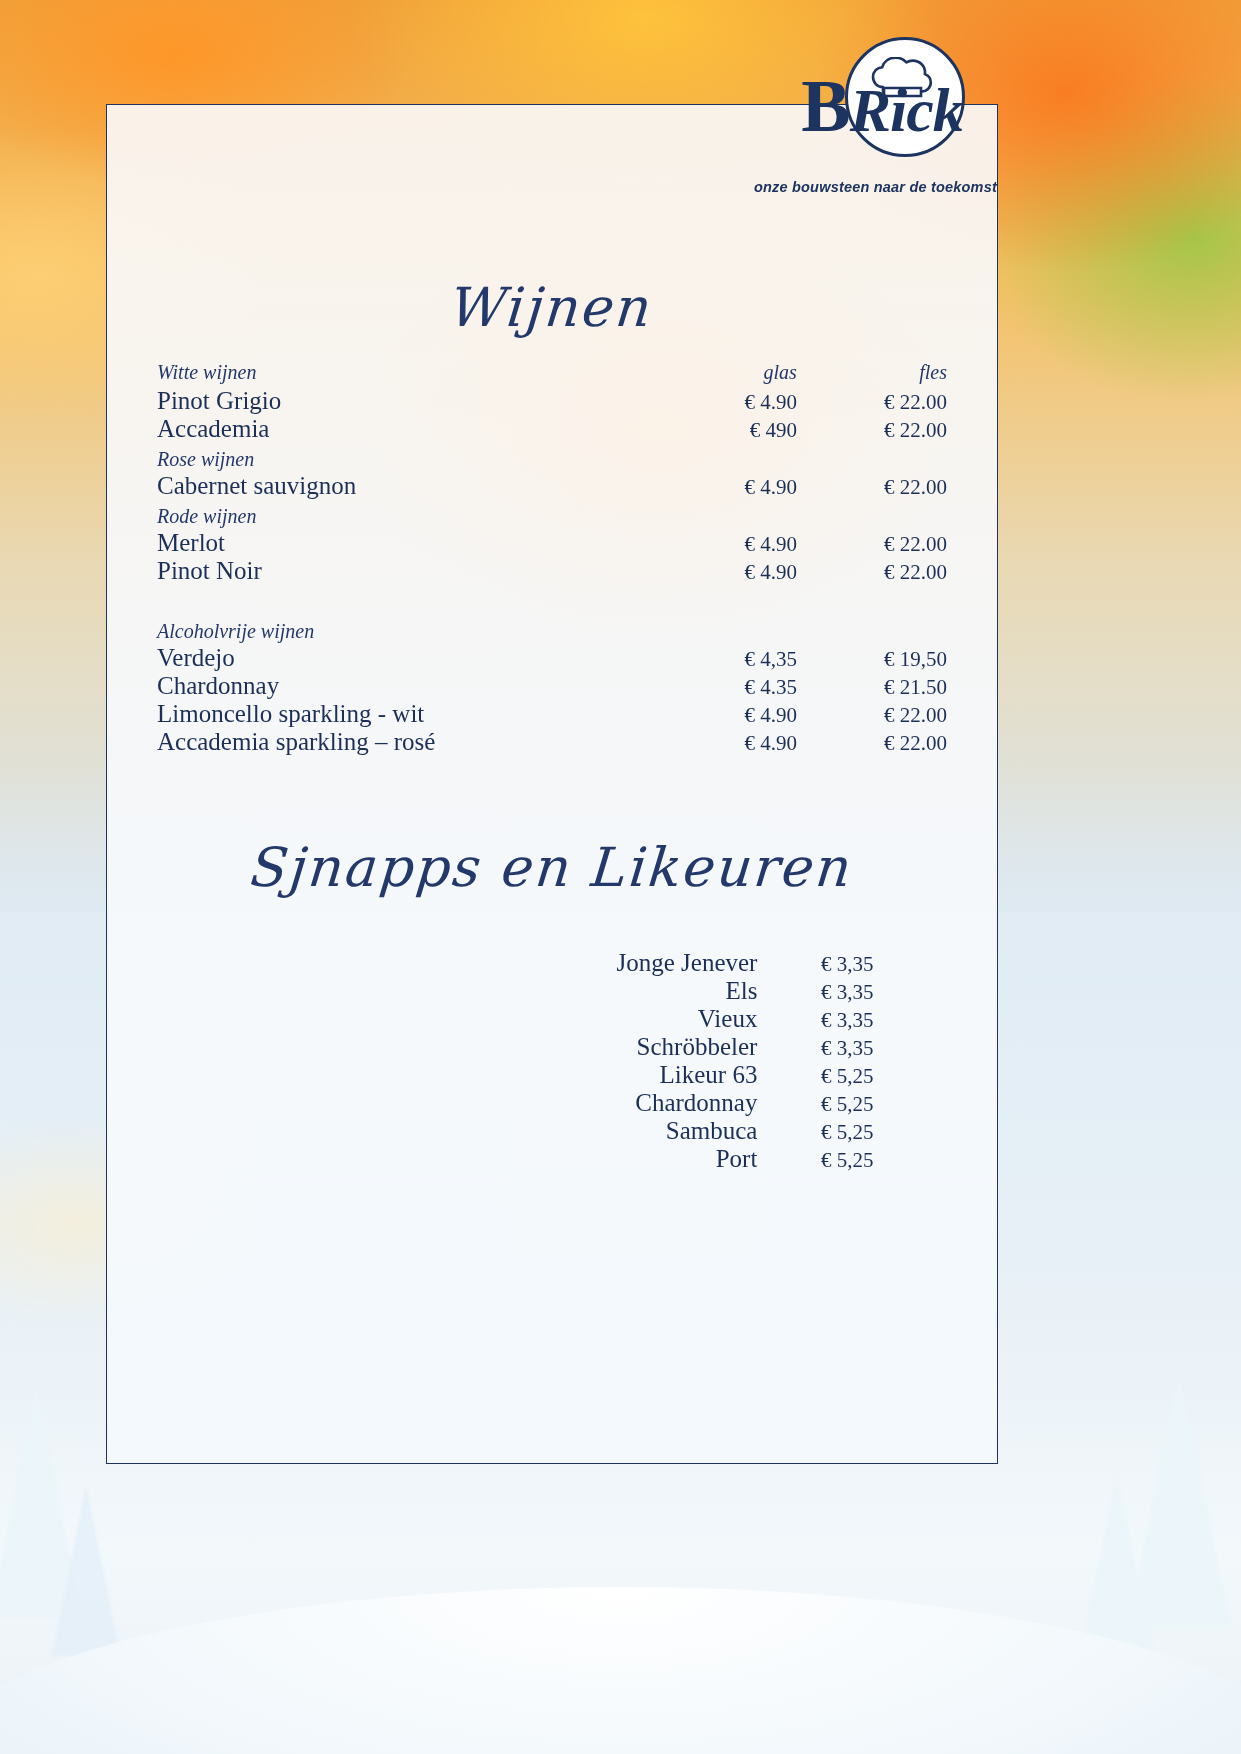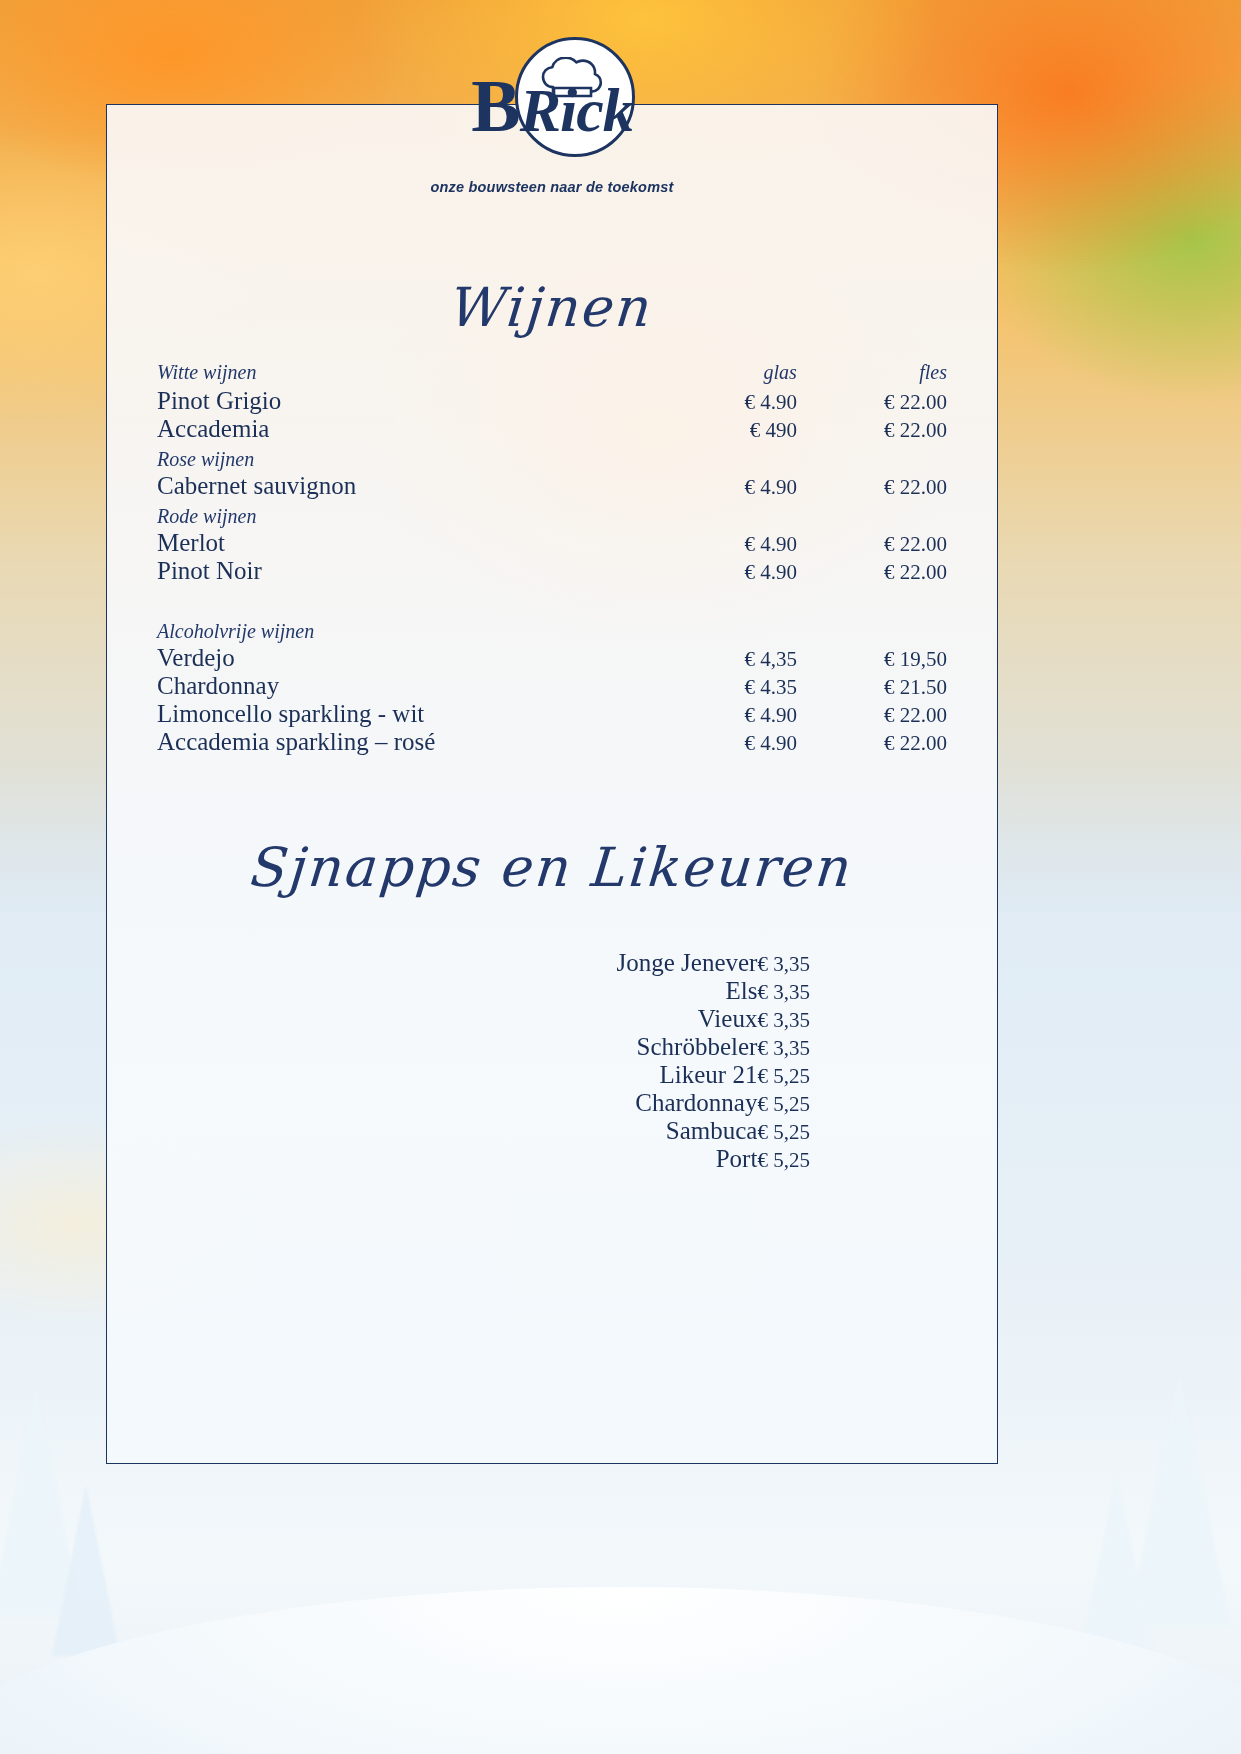--- a/index.html
+++ b/index.html
@@ -82,21 +82,21 @@
     padding: 0 50px;
   }
 
   
   .logo-wrap {
     position: absolute;
     left: 0; right: 0;
     top: -68px;
     display: flex;
     flex-direction: column;
-    align-items: center;
+    align-items: flex-end;
   }
   .logo-mark { position: relative; width: 230px; height: 140px; }
   .logo-badge {
     position: absolute;
     left: 78px; top: 0;
     width: 114px; height: 114px;
     border-radius: 50%;
     background: #ffffff;
     border: 3px solid #1d3461;
   }
@@ -191,21 +191,21 @@
 
   
   .snapps-table {
     width: 100%;
     border-collapse: collapse;
     color: #1b2f57;
     margin-top: 54px;
   }
   .snapps-table td { padding: 0; vertical-align: baseline; text-align: right; }
   .snapps-table .sname { font-size: 25px; line-height: 1.12; }
-  .snapps-table .sprice { font-size: 21px; text-align: left; padding-right: 10px; width: 24%; }
+  .snapps-table .sprice { font-size: 21px; text-align: center; padding-right: 10px; width: 24%; }
 </style>
 </head>
 <body>
 
 <div class="bg">
   <div class="bg-autumn"></div>
   <div class="bg-snow">
     <div class="tree t1"></div>
     <div class="tree t2"></div>
     <div class="tree t3"></div>
@@ -325,21 +325,21 @@
       </tr>
       <tr>
         <td class="sname">Vieux</td>
         <td class="sprice">€ 3,35</td>
       </tr>
       <tr>
         <td class="sname">Schröbbeler</td>
         <td class="sprice">€ 3,35</td>
       </tr>
       <tr>
-        <td class="sname">Likeur 21</td>
+        <td class="sname">Likeur 63</td>
         <td class="sprice">€ 5,25</td>
       </tr>
       <tr>
         <td class="sname">Chardonnay</td>
         <td class="sprice">€ 5,25</td>
       </tr>
       <tr>
         <td class="sname">Sambuca</td>
         <td class="sprice">€ 5,25</td>
       </tr>

